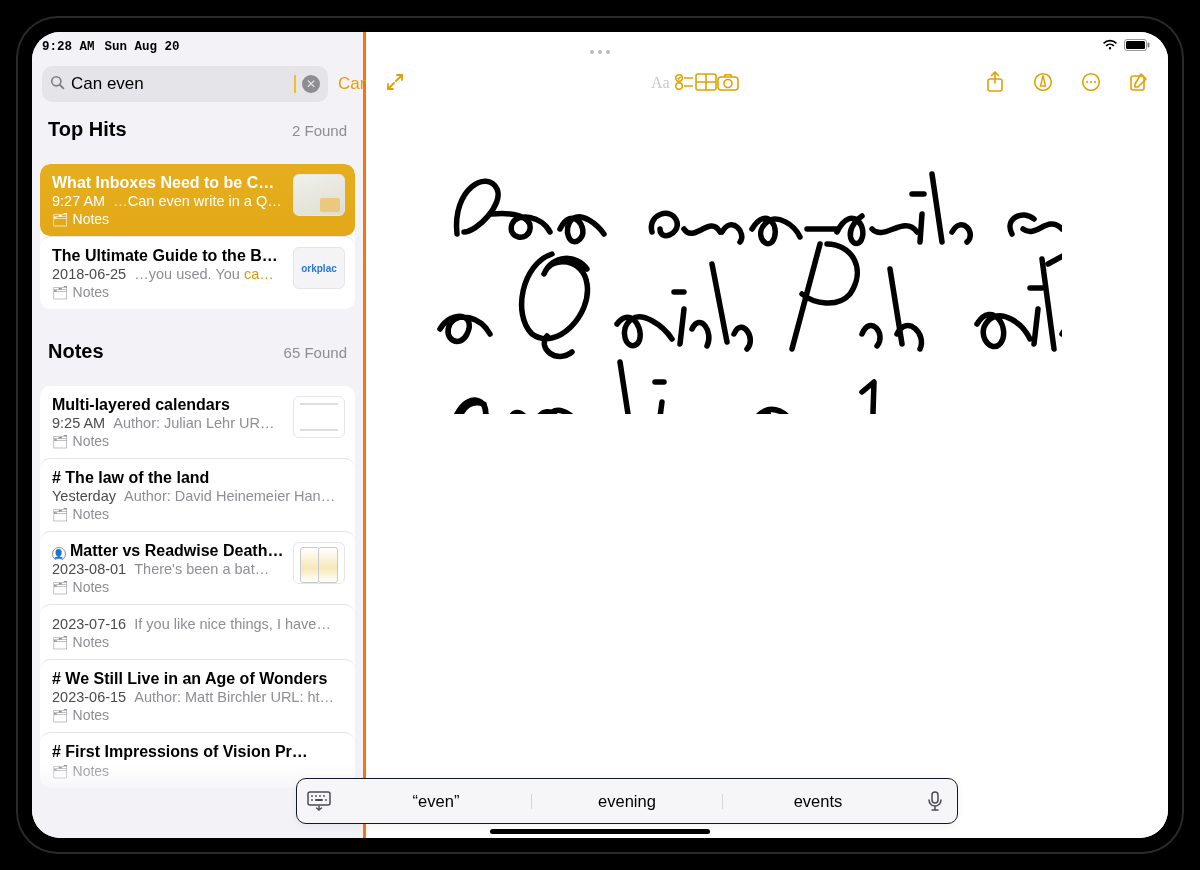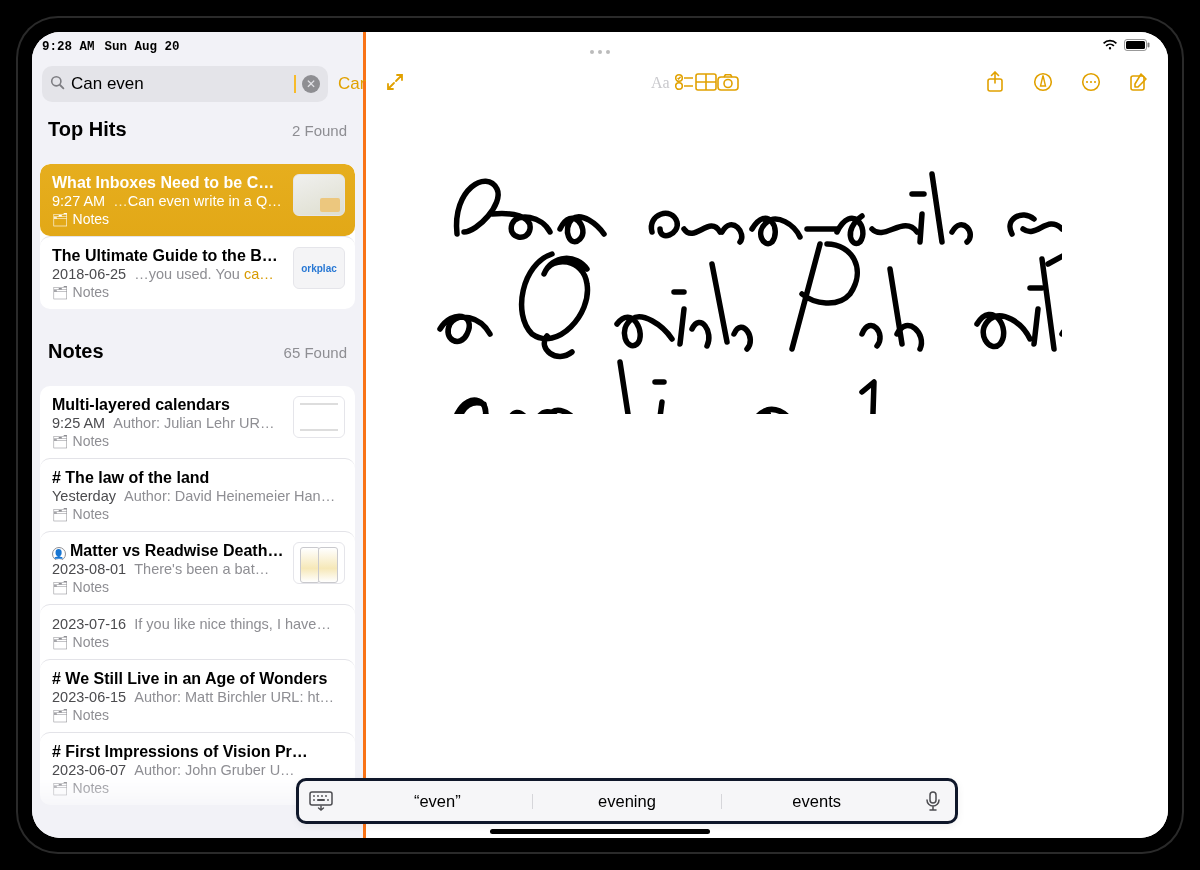--- a/index.html
+++ b/index.html
@@ -149,21 +149,21 @@
     width: 640px; height: 280px;
     margin: 30px 0 0 56px;
   }
   .hand-svg path { stroke:#000; fill:none; stroke-width:5.5; stroke-linecap:round; stroke-linejoin:round; }
 
   .predictive {
     position:absolute;
     left: 264px; right: 210px; bottom: 14px;
     height: 46px;
     background:#f6f6f8;
-    border:3px solid #0f172a;
+    border:1px solid #0f172a;
     border-radius: 10px;
     display:flex; align-items:center;
     box-shadow: 0 2px 8px rgba(0,0,0,.06);
   }
   .predictive .kbd, .predictive .mic {
     width:44px; display:flex; align-items:center; justify-content:center; color:#4c4c50;
   }
   .predictive .sugs { flex:1; display:flex; }
   .predictive .sug { flex:1; text-align:center; font-size:16.5px; color:#000; padding:6px 0; position:relative;}
   .predictive .sep { width:1px; background:#d6d6da; margin:8px 0; }
@@ -329,21 +329,20 @@
       <div class="sub"><span>2023-06-15</span>&nbsp;&nbsp;<span class="dim">Author: Matt Birchler URL: ht…</span></div>
       <div class="folder">
                     <span class="folder-icon">🗂</span>
                     <span>Notes</span>
                   </div>
     </div>
               </div>
               <div class="item">
     <div class="meta">
       <div class="title"># First Impressions of Vision Pr…</div>
-      <div class="sub"><span>2023-06-07</span>&nbsp;&nbsp;<span class="dim">Author: John Gruber U…</span></div>
       <div class="folder">
                     <span class="folder-icon">🗂</span>
                     <span>Notes</span>
                   </div>
     </div>
               </div>
             </div>
         </div>
       </aside>
 

